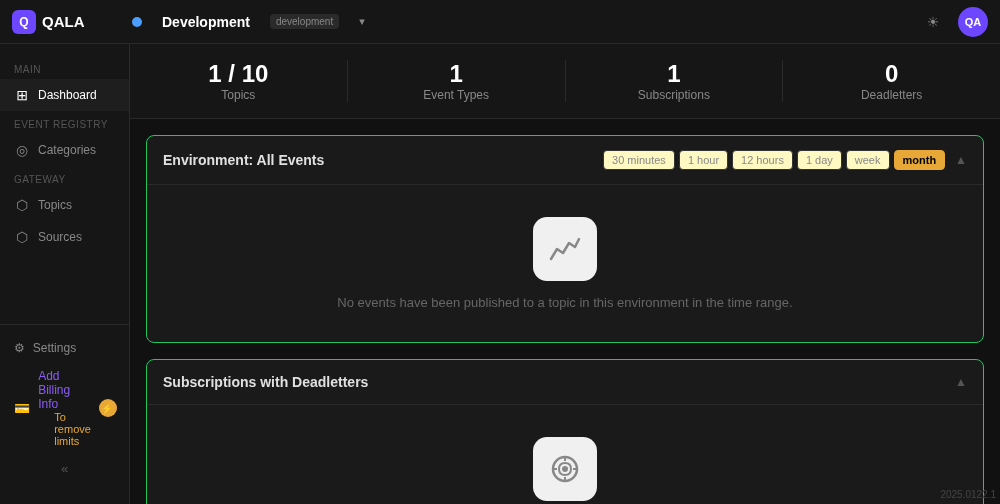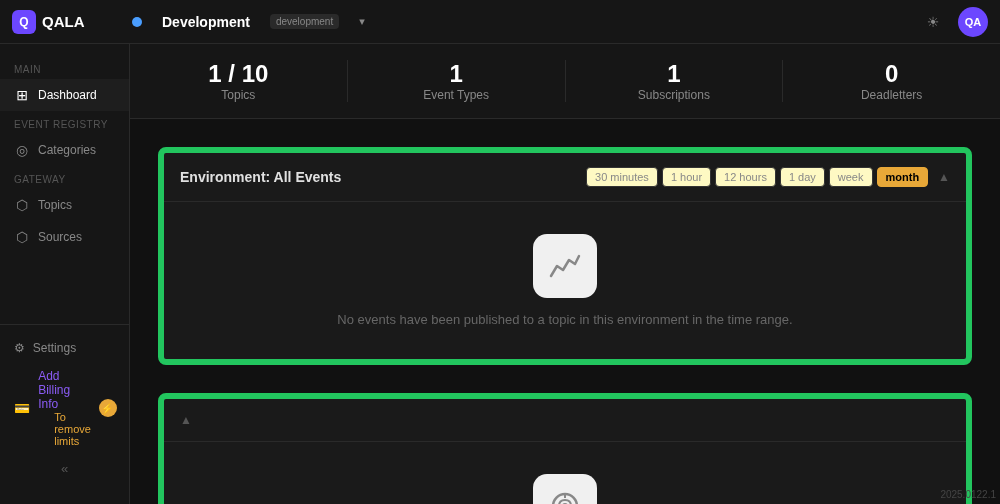--- a/index.html
+++ b/index.html
@@ -221,23 +221,23 @@
       color: #fff;
     }
     .stat-label {
       font-size: 12px;
       color: #888;
     }
 
     
     .section {
       background: #1a1a1a;
-      border: 6px solid #22c55e;
+      border: 1px solid #22c55e;
       border-radius: 8px;
-      margin: 28px;
+      margin: 16px;
     }
     .section-header {
       display: flex;
       align-items: center;
       justify-content: space-between;
       padding: 14px 16px;
       border-bottom: 1px solid #2a2a2a;
     }
     .section-title {
       font-size: 14px;
@@ -414,20 +414,21 @@
           <svg width="36" height="36" viewBox="0 0 36 36" fill="none">
             <path d="M4 28 L10 18 L16 22 L22 12 L28 16 L32 8" stroke="#888" stroke-width="2.5" stroke-linecap="round" stroke-linejoin="round" fill="none"></path>
           </svg>
         </div>
         <span class="empty-text">No events have been published to a topic in this environment in the time range.</span>
       </div>
     </div>
 
     <div class="section">
       <div class="section-header">
+        <span class="section-title">Subscriptions with Deadletters</span>
         <span class="section-chevron">▲</span>
       </div>
       <div class="empty-state">
         <div class="empty-icon-box">
           <svg width="36" height="36" viewBox="0 0 36 36" fill="none">
             <circle cx="18" cy="18" r="12" stroke="#888" stroke-width="2.5" fill="none"></circle>
             <path d="M12 18 C12 14 14 12 18 12 C22 12 24 14 24 18 C24 22 22 24 18 24 C14 24 12 22 12 18Z" stroke="#888" stroke-width="2" fill="none"></path>
             <circle cx="18" cy="18" r="3" fill="#888"></circle>
             <line x1="18" y1="6" x2="18" y2="10" stroke="#888" stroke-width="2"></line>
             <line x1="18" y1="26" x2="18" y2="30" stroke="#888" stroke-width="2"></line>

